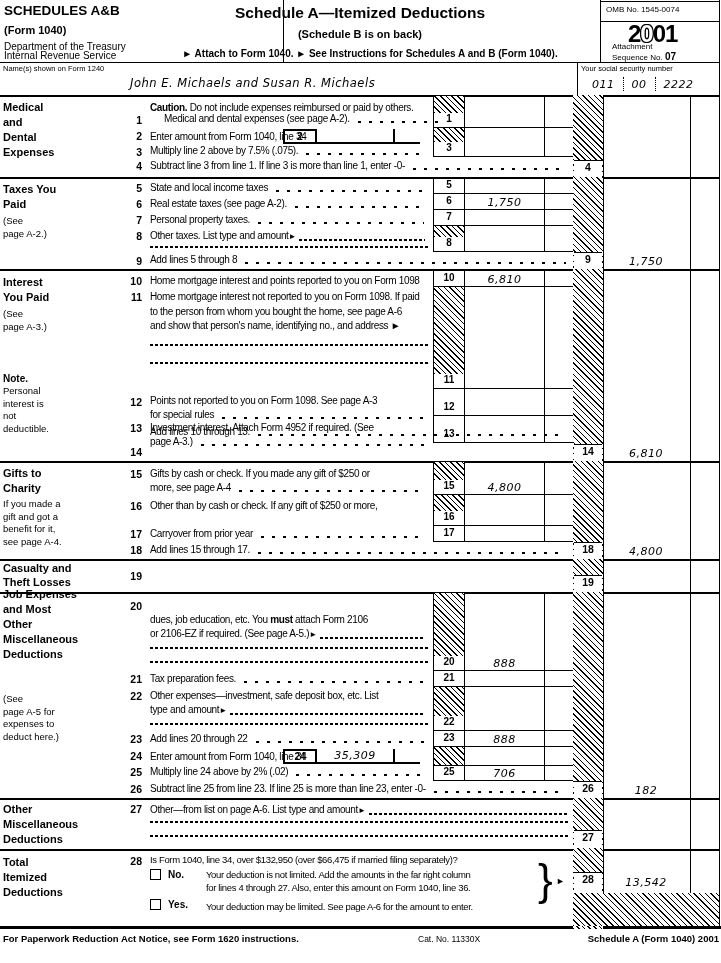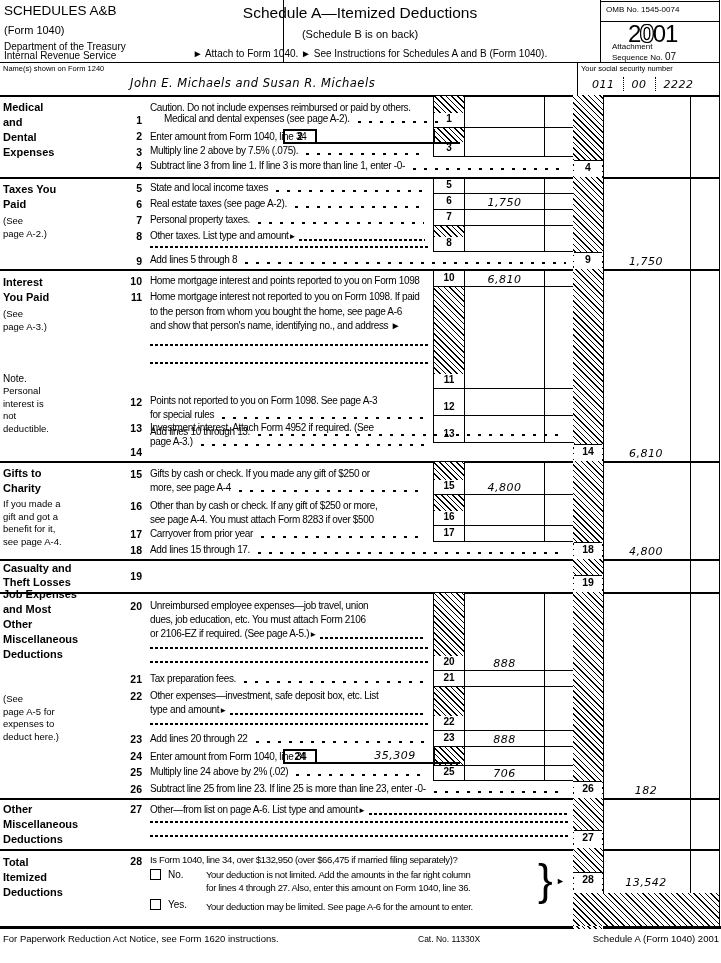--- a/index.html
+++ b/index.html
@@ -1,19 +1,19 @@
 <!DOCTYPE html>
 <html><head>
 <meta charset="utf-8">
 <style>
   html,body{margin:0;padding:0;background:#fff;}
   .page{position:relative;width:721px;height:963px;background:#fff;color:#000;
         font-family:"Liberation Sans", sans-serif;overflow:hidden;}
   .abs{position:absolute;}
-  .b{font-weight:normal;}
+  .b{font-weight:bold;}
   .pre{white-space:pre-line;}
   .vline{position:absolute;width:1px;background:#000;}
   .hline{position:absolute;height:1px;background:#000;}
   .hline2{height:2px;}
   .hline3{height:3px;}
   .hatch{background:repeating-linear-gradient(45deg,#000 0 1px,#fff 1px 4px);}
   .sb{position:absolute;left:3px;width:114px;font-weight:bold;font-size:11px;line-height:15px;}
   .sbn{position:absolute;left:3px;width:114px;font-size:9.5px;line-height:12.5px;font-weight:normal;}
   .lno{position:absolute;width:26px;text-align:right;font-weight:bold;font-size:10.5px;}
   .desc{position:absolute;font-size:10px;letter-spacing:-0.35px;line-height:14px;}
@@ -33,21 +33,21 @@
   .inum .fill{flex:1;}
   .inum .lbl{height:14px;text-align:center;font-weight:bold;font-size:10px;background:#fff;}
   .iamt{flex:1;display:flex;align-items:flex-end;justify-content:center;}
   .icents{width:29px;border-left:1px solid #000;box-sizing:border-box;}
   .onum{position:absolute;left:574px;width:28px;background:#fff;border-top:1px solid #000;
         text-align:center;font-weight:bold;font-size:10.5px;box-sizing:border-box;}
   .oamt{position:absolute;left:604px;width:84px;text-align:center;}
   .embox{position:absolute;display:flex;height:15px;border-bottom:2px solid #000;border-left:2px solid #000;box-sizing:border-box;}
   .embox .eno{width:32px;border-top:2px solid #000;border-right:2px solid #000;font-weight:bold;font-size:10px;
         text-align:center;box-sizing:border-box;}
-  .embox .eval{width:76px;display:flex;align-items:flex-end;justify-content:center;margin-left:40px;}
+  .embox .eval{width:76px;display:flex;align-items:flex-end;justify-content:center;}
   .embox .ecent{width:27px;border-left:2px solid #000;box-sizing:border-box;}
   .cbx{position:absolute;width:11px;height:11px;border:1.5px solid #000;background:#fff;box-sizing:border-box;}
   .hollow{color:#fff;text-shadow:-1px 0 #000,1px 0 #000,0 -1px #000,0 1px #000,-1px -1px #000,1px 1px #000,-1px 1px #000,1px -1px #000;}
   .arrow{font-size:8px;}
 </style>
 </head>
 <body>
 
 <div class="page">
 
@@ -398,32 +398,30 @@
       <span>Add lines 10 through 13.</span>
       <span class="dots"></span>
     </div>
 
   <div class="desc" style="left:150px;top:467px;width:290px">Gifts by cash or check. If you made any gift of $250 or</div>
   <div class="flexrow" style="left:150px;top:481px;width:278px">
       <span>more, see page A-4</span>
       <span class="dots"></span>
     </div>
   <div class="desc" style="left:150px;top:499px;width:290px">Other than by cash or check. If any gift of $250 or more,</div>
-  <div class="desc" style="left:150px;top:513px;width:290px"><span>see page A-4. You </span><span class="b">must</span><span> attach Form 8283 if over $500</span></div>
   <div class="flexrow" style="left:150px;top:527px;width:278px">
       <span>Carryover from prior year</span>
       <span class="dots"></span>
     </div>
   <div class="flexrow" style="left:150px;top:543px;width:420px">
       <span>Add lines 15 through 17.</span>
       <span class="dots"></span>
     </div>
 
 
-  <div class="desc" style="left:150px;top:599px;width:290px">Unreimbursed employee expenses—job travel, union</div>
   <div class="desc" style="left:150px;top:613px;width:290px"><span>dues, job education, etc. You </span><span class="b">must</span><span> attach Form 2106</span></div>
   <div class="flexrow" style="left:150px;top:627px;width:278px">
       <span>or 2106-EZ if required. (See page A-5.)</span>
       <span class="arrow">►</span>
       <span class="dashes"></span>
     </div>
   <div class="dashline" style="left:150px;top:647px;width:278px"></div>
   <div class="dashline" style="left:150px;top:661px;width:278px"></div>
   <div class="flexrow" style="left:150px;top:672px;width:278px">
       <span>Tax preparation fees.</span>

